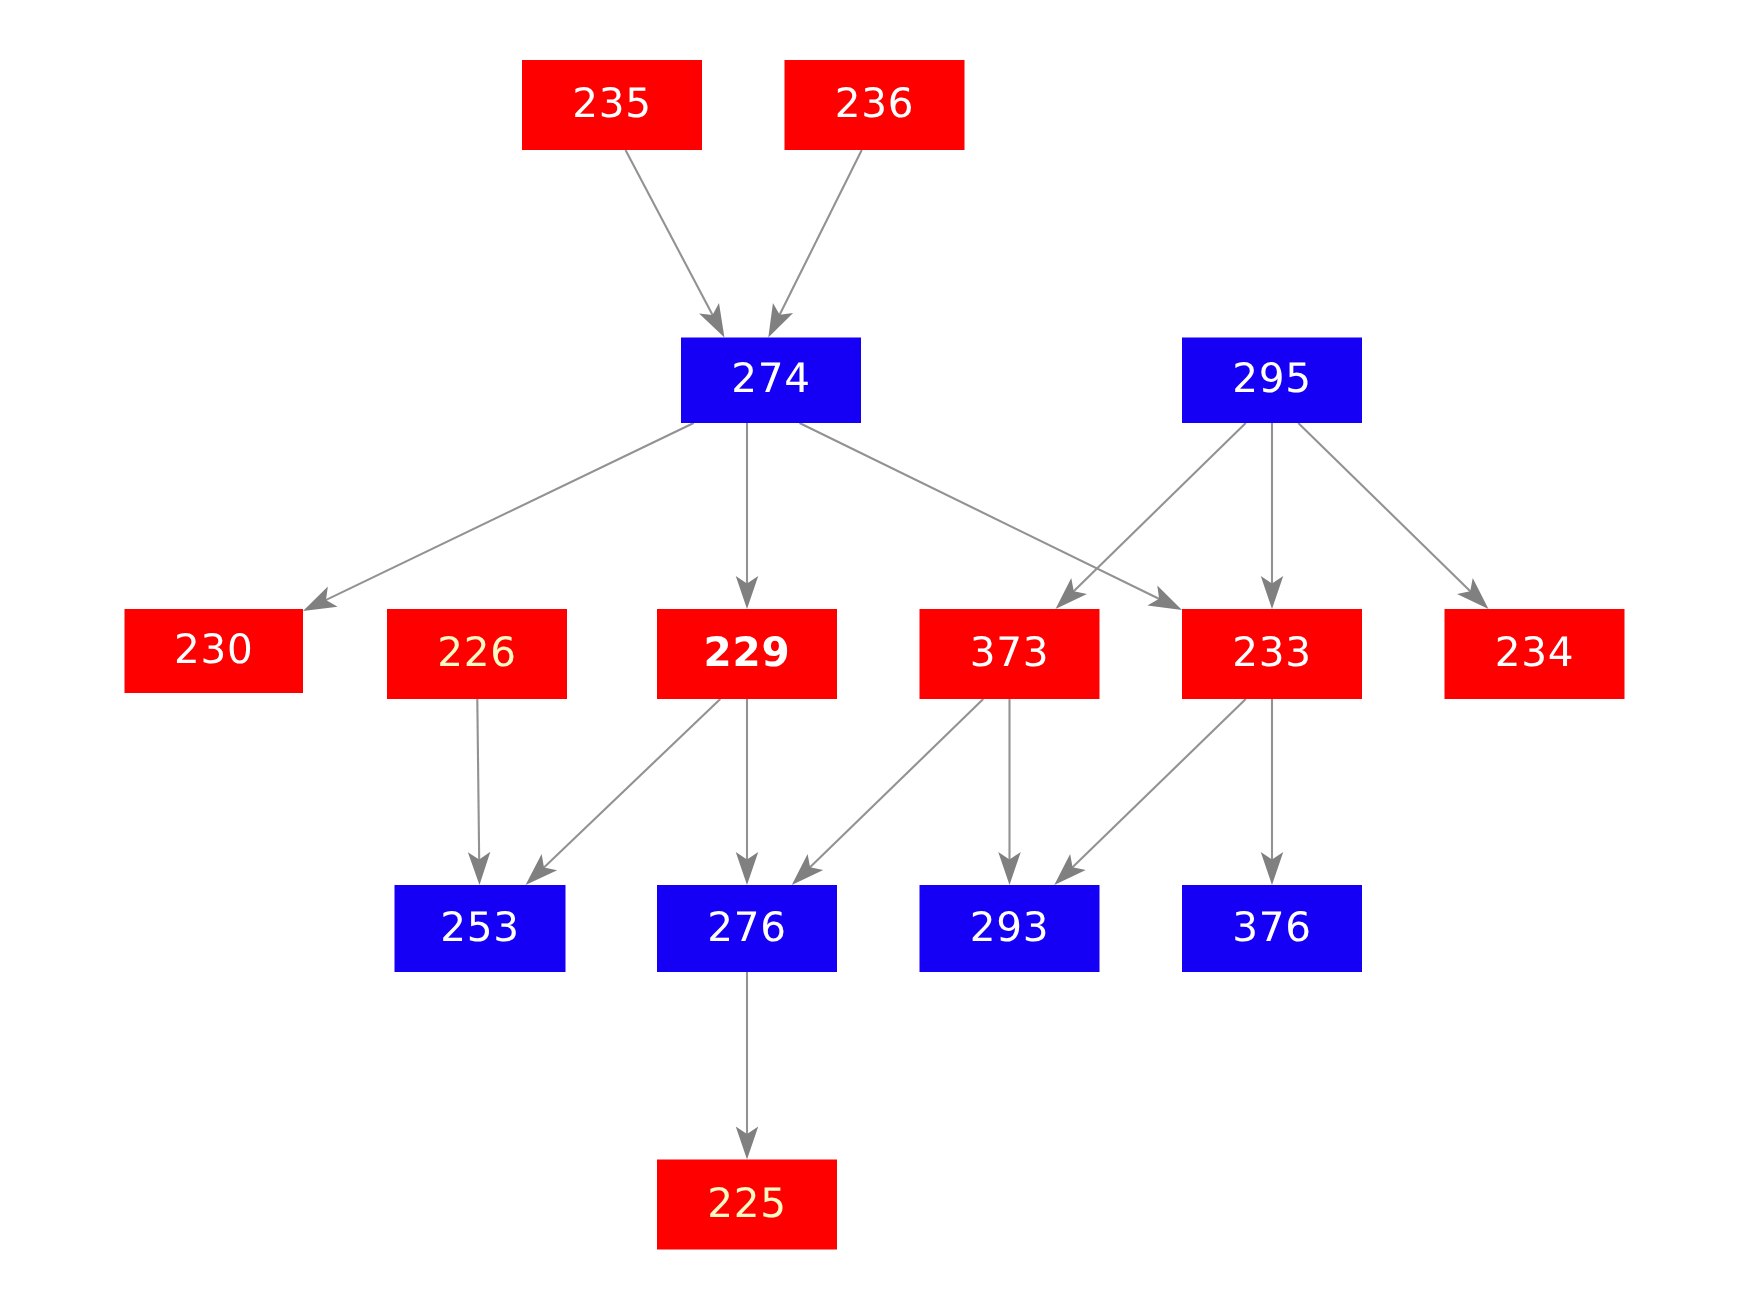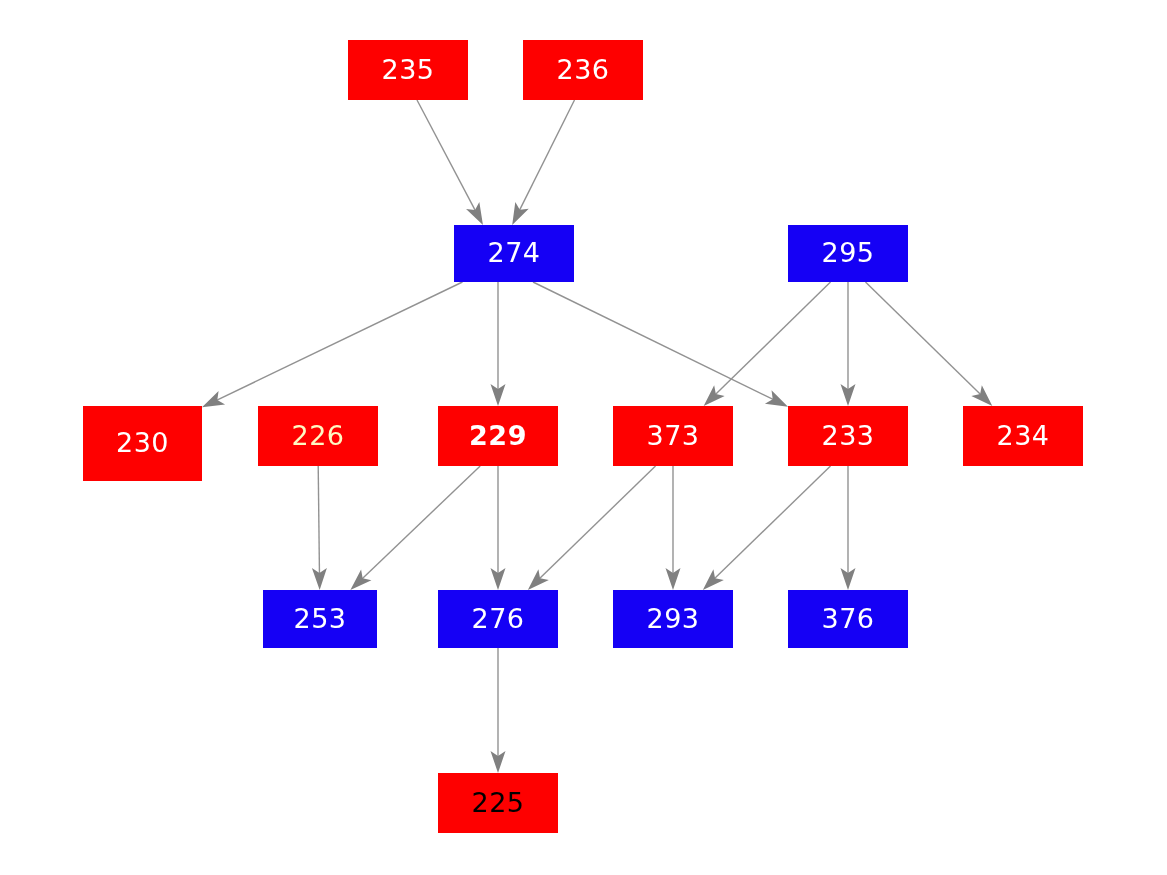--- a/index.html
+++ b/index.html
@@ -88,21 +88,21 @@
       </div>
       <div class="node" style="left: 523px; top: 40px; width: 120px; height: 60px; background: rgb(254, 0, 0); color: rgb(255, 255, 255);">
         <span class="node-label">236</span>
       </div>
       <div class="node" style="left: 438px; top: 225px; width: 120px; height: 57px; background: rgb(21, 0, 245); color: rgb(255, 255, 255); margin-left: 16px;">
         <span class="node-label">274</span>
       </div>
       <div class="node" style="left: 788px; top: 225px; width: 120px; height: 57px; background: rgb(21, 0, 245); color: rgb(255, 255, 255);">
         <span class="node-label">295</span>
       </div>
-      <div class="node" style="left: 83px; top: 406px; width: 119px; height: 75px; background: rgb(254, 0, 0); color: rgb(255, 255, 255);">
+      <div class="node" style="left: 83px; top: 406px; width: 119px; height: 56px; background: rgb(254, 0, 0); color: rgb(255, 255, 255);">
         <span class="node-label">230</span>
       </div>
       <div class="node" style="left: 258px; top: 406px; width: 120px; height: 60px; background: rgb(254, 0, 0); color: #fef9c3;">
         <span class="node-label">226</span>
       </div>
       <div class="node" style="left: 438px; top: 406px; width: 120px; height: 60px; background: rgb(254, 0, 0); color: rgb(255, 255, 255); font-weight: bold;">
         <span class="node-label">229</span>
       </div>
       <div class="node" style="left: 613px; top: 406px; width: 120px; height: 60px; background: rgb(254, 0, 0); color: rgb(255, 255, 255);">
         <span class="node-label">373</span>
@@ -118,17 +118,17 @@
       </div>
       <div class="node" style="left: 438px; top: 590px; width: 120px; height: 58px; background: rgb(21, 0, 245); color: rgb(255, 255, 255);">
         <span class="node-label">276</span>
       </div>
       <div class="node" style="left: 613px; top: 590px; width: 120px; height: 58px; background: rgb(21, 0, 245); color: rgb(255, 255, 255);">
         <span class="node-label">293</span>
       </div>
       <div class="node" style="left: 788px; top: 590px; width: 120px; height: 58px; background: rgb(21, 0, 245); color: rgb(255, 255, 255);">
         <span class="node-label">376</span>
       </div>
-      <div class="node" style="left: 438px; top: 773px; width: 120px; height: 60px; background: rgb(254, 0, 0); color: #000000;">
+      <div class="node" style="left: 438px; top: 773px; width: 120px; height: 60px; background: rgb(254, 0, 0); color: #fef9c3;">
         <span class="node-label">225</span>
       </div>
     </div>
 </div>
 
 </body></html>

